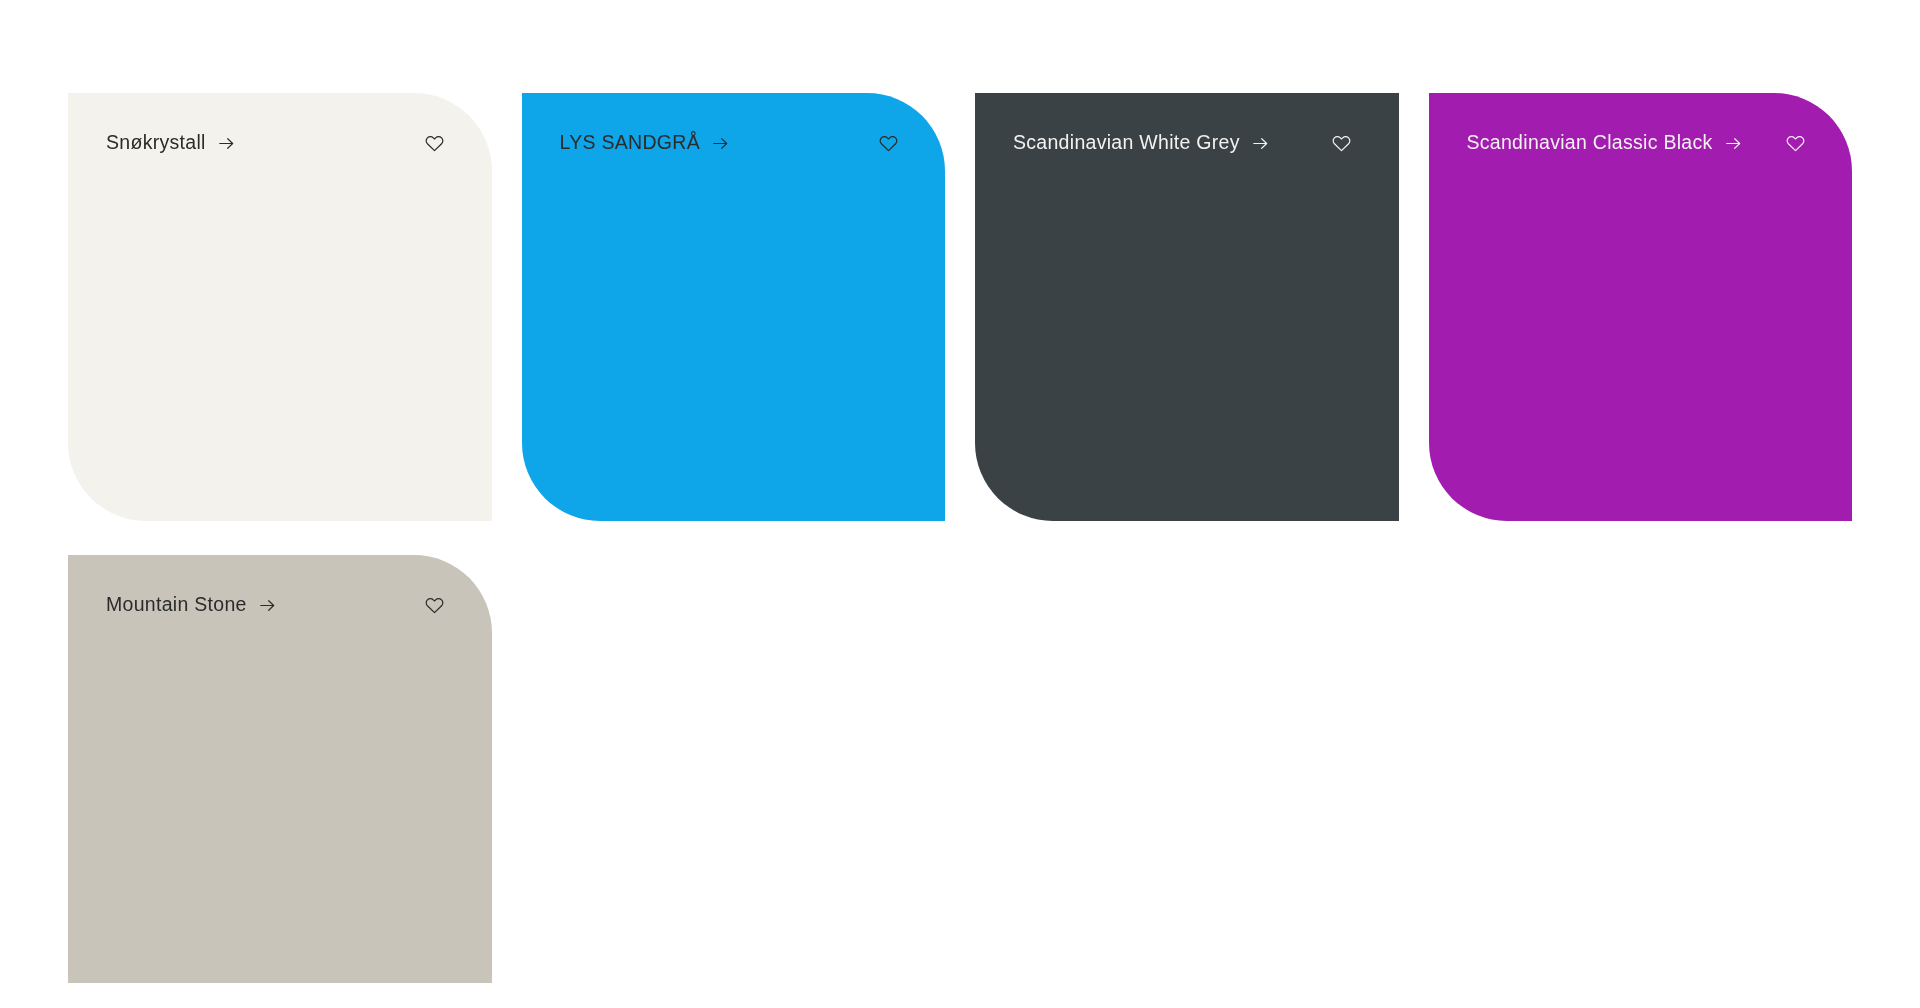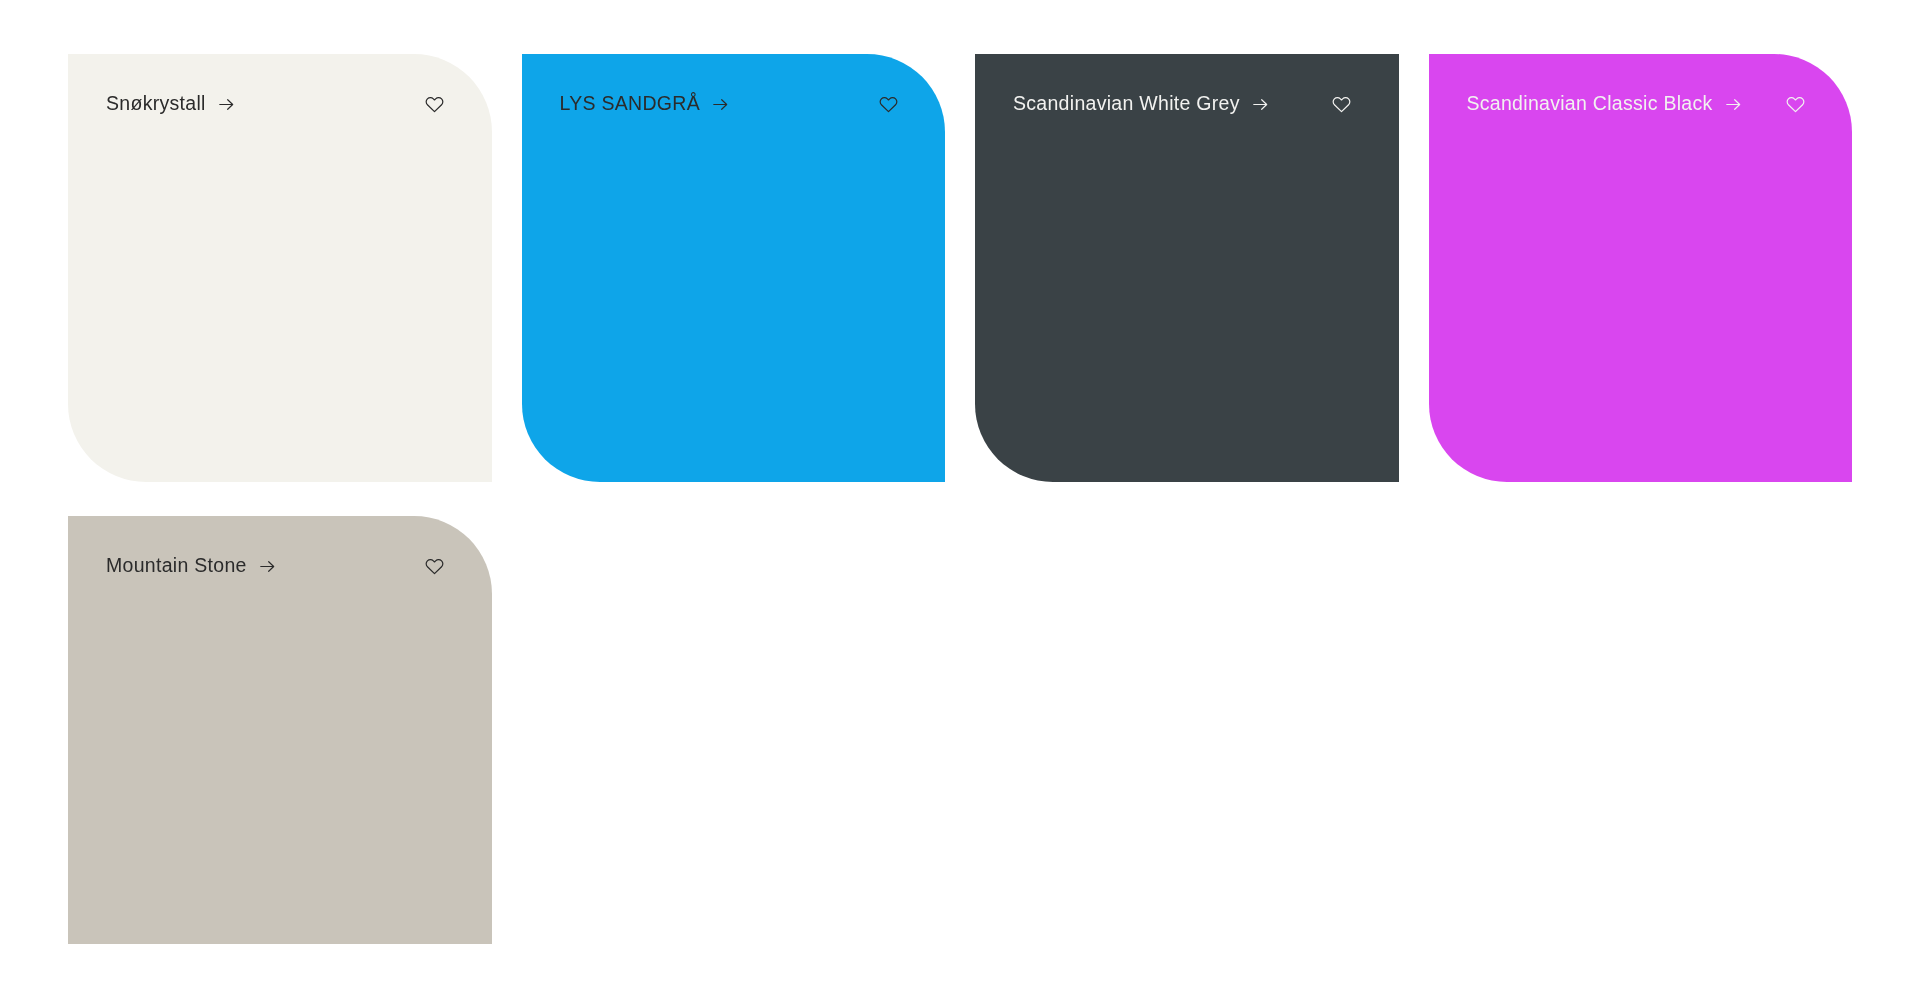--- a/index.html
+++ b/index.html
@@ -23,20 +23,21 @@
     grid-template-rows: repeat(2, 428px);
     column-gap: 30px;
     row-gap: 34px;
   }
 
   .swatch-card {
     position: relative;
     width: 100%;
     height: 100%;
     overflow: hidden;
+    margin-top: 39px;
   }
 
   
   .r-tr-bl  { border-radius: 0 78px 0 78px; }
   .r-bl     { border-radius: 0 0 0 78px; }
   .r-tr-br  { border-radius: 0 78px 78px 0; }
   .r-tl-bl  { border-radius: 78px 0 0 78px; }
   .r-br     { border-radius: 0 0 78px 0; }
   .r-tr     { border-radius: 0 78px 0 0; }
 
@@ -140,21 +141,21 @@
             </svg>
           </span>
         </div>
         <span class="heart-icon tone-light">
           <svg viewBox="0 0 24 24" fill="none" stroke="currentColor" stroke-width="1.4" stroke-linecap="round" stroke-linejoin="round">
             <path d="M12 20.2 3.9 12.3a4.8 4.8 0 0 1 0-6.8 4.8 4.8 0 0 1 6.8 0l1.3 1.3 1.3-1.3a4.8 4.8 0 0 1 6.8 0 4.8 4.8 0 0 1 0 6.8z"></path>
           </svg>
         </span>
       </div>
     </div>
-    <div class="swatch-card r-tr-bl" style="background: #d946ef;">
+    <div class="swatch-card r-tr-bl" style="background: #a21caf;">
       <div class="card-header">
         <div class="card-label tone-light">
           <span class="label-text">Scandinavian Classic Black</span>
           <span class="arrow-icon">
             <svg viewBox="0 0 24 24" fill="none" stroke="currentColor" stroke-width="1.5" stroke-linecap="round" stroke-linejoin="round">
               <line x1="3.5" y1="12" x2="19.5" y2="12"></line>
               <polyline points="13.5,6 19.8,12 13.5,18"></polyline>
             </svg>
           </span>
         </div>

